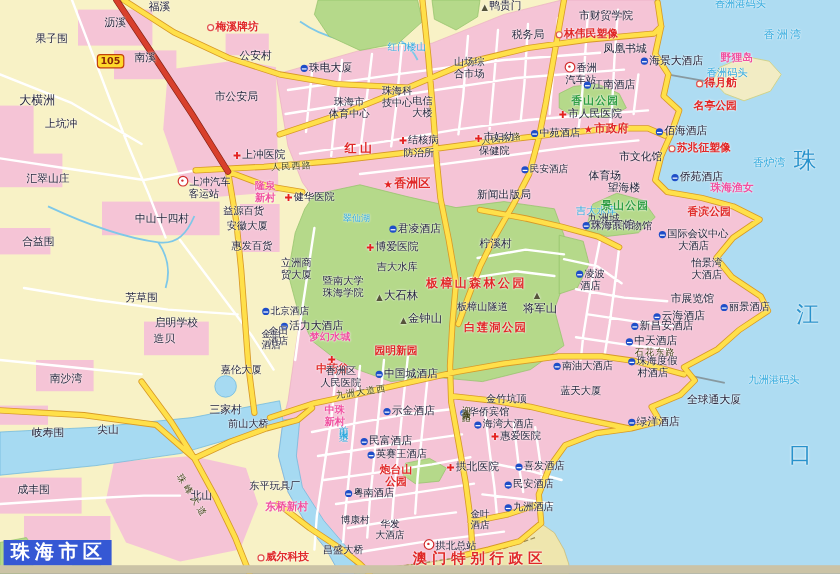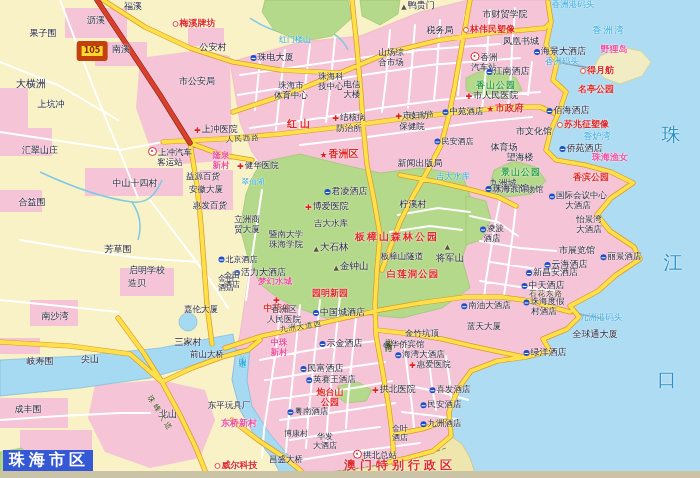--- a/index.html
+++ b/index.html
@@ -21,26 +21,26 @@
   .roadr{fill:none;stroke:var(--roadr,#d8402c);stroke-width:4.2;stroke-linecap:round;}
   .pier{stroke:#8899a0;stroke-width:1.5;}
   .border{fill:none;stroke:#9a8a50;stroke-width:1;stroke-dasharray:4,2;}
   .frame{fill:#cbc3a6;}
 
   .lb{position:absolute;font-size:9px;line-height:1.12;color:#23233a;white-space:pre-line;
       text-align:center;transform:translate(-50%,-50%);
       text-shadow:0 0 2px rgba(255,255,255,.95),0 0 1px rgba(255,255,255,.9);}
   .lb.r{color:var(--poi,#e02828);font-weight:bold;}
   .lb.m{color:#f050a0;font-weight:bold;}
-  .lb.w{color:var(--watertext,#2aa6dc);}
+  .lb.w{color:var(--watertext,#2aa6dc);margin-left:44px;}
   .lb.g{color:#2f9e44;font-weight:bold;letter-spacing:1px;}
   .lb.W{color:#2892cc;font-size:19px;}
   .lb.rd{color:#3c3c10;font-size:7.5px;letter-spacing:1px;}
   .lb.v{writing-mode:vertical-rl;}
-  .lb.badge{background: #ffd92a;border:5px solid #c2410c;border-radius:3px;color:#8a2808;
+  .lb.badge{background: #ffd92a;border:1px solid #c2410c;border-radius:3px;color:#8a2808;
       font-weight:bold;font-size:8px;padding:0 2px;line-height:10px;text-shadow:none;}
   .ic{display:inline-block;vertical-align:-1px;margin-right:1px;font-style:normal;}
   .ic-h{width:6px;height:6px;border-radius:50%;background:#1e4ec8;position:relative;}
   .ic-h::after{content:"";position:absolute;left:1px;right:1px;top:2.5px;height:1px;background:#fff;}
   .ic-x::before{content:"✚";color:#e32020;font-size:8px;font-weight:bold;}
   .ic-p::before{content:"▲";color:#55543a;font-size:7px;}
   .ic-st::before{content:"★";color:#e32020;font-size:9px;}
   .ic-b{width:7px;height:7px;border:1px solid #d23030;border-radius:50%;position:relative;background:#fff;}
   .ic-b::after{content:"";position:absolute;left:1.5px;top:1.5px;width:2px;height:2px;border-radius:50%;background:#d23030;}
   .ic-d{width:4px;height:4px;border:1px solid #e05050;border-radius:50%;background:#fffbe8;}

